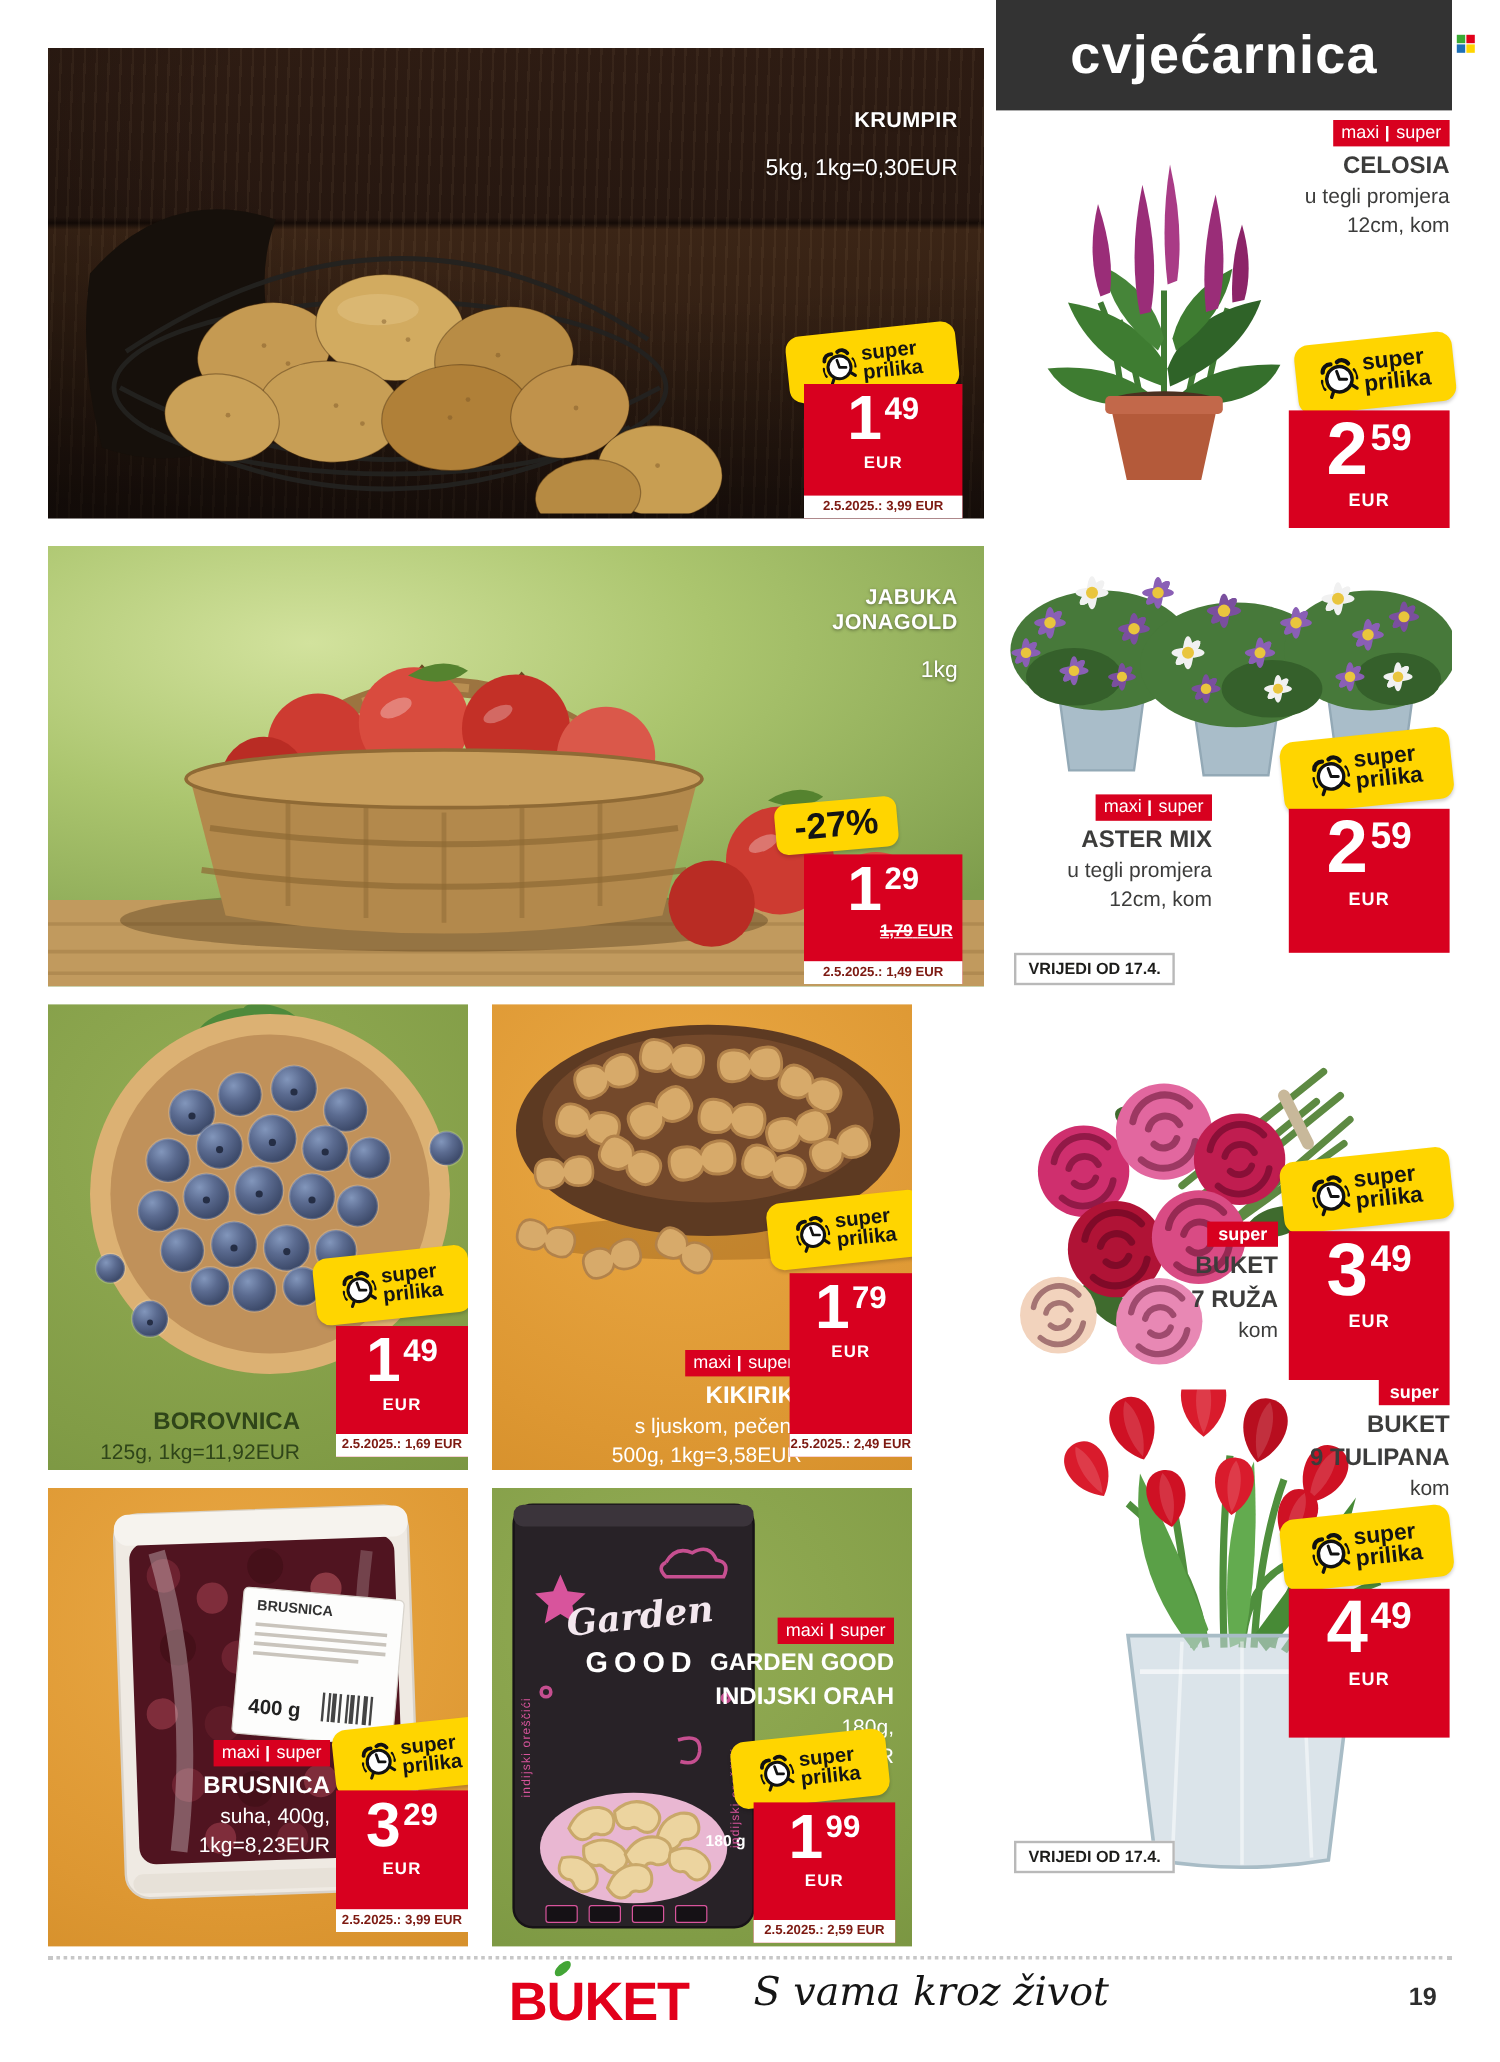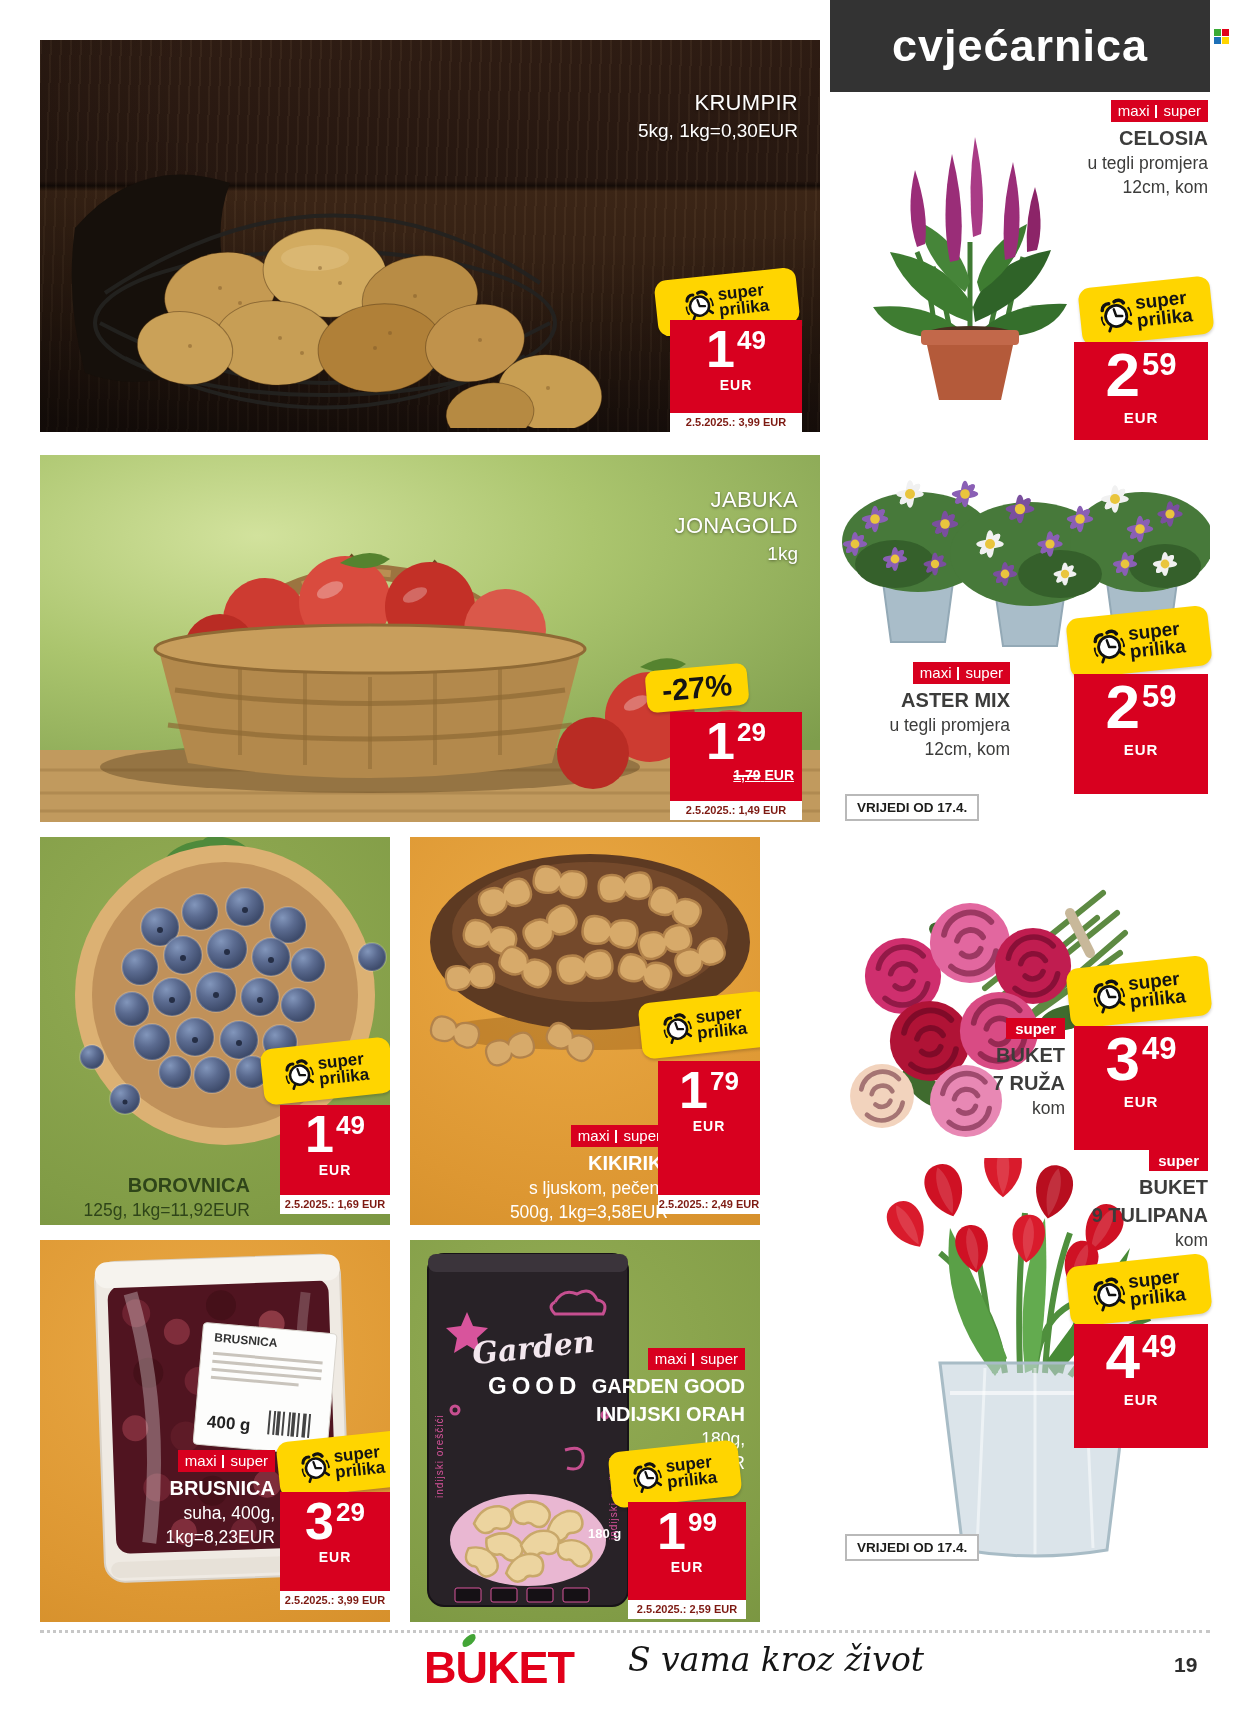--- a/index.html
+++ b/index.html
@@ -12,22 +12,22 @@
   .wood{background:
     radial-gradient(130% 95% at 70% 15%, rgba(0,0,0,0) 40%, rgba(0,0,0,.5) 100%),
     repeating-linear-gradient(92deg, rgba(225,190,140,.06) 0 2px, rgba(0,0,0,0) 2px 10px),
     linear-gradient(180deg,#2e1c13 0%,#261710 36%,#140b07 37.2%,#3b2516 38.6%,#2f1d12 72%,#241610 100%);}
   .applebg{background:radial-gradient(95% 85% at 28% 22%, #d2e29d 0%, #abc56e 45%, #7e9d4c 100%);}
   .greenbg{background:radial-gradient(125% 105% at 42% 30%, #94ad55 0%, #819c46 65%, #74903e 100%);}
   .orangebg{background:radial-gradient(125% 105% at 45% 30%, #eaa945 0%, #dd9732 60%, #cf8a26 100%);}
 
   
   .cap{position:absolute;text-align:right;color:#fff;text-shadow:0 1px 3px rgba(0,0,0,.45);}
-  .cap .nm{font-size:22px;font-weight:normal;letter-spacing:.3px;}
-  .cap .dt{font-size:19px;margin-top:4px;}
+  .cap .nm{font-size:18px;font-weight:bold;letter-spacing:.3px;}
+  .cap .dt{font-size:19px;margin-top:19px;}
 
   
   .info{position:absolute;text-align:right;color:#3c3c3b;}
   .info .nm{font-size:20px;font-weight:bold;margin-top:5px;}
   .info .dt{font-size:17.5px;margin-top:3px;}
   .info.white{color:#fff;}
   .info.dkgreen{color:#2f4519;}
 
   
   .pricebox{position:absolute;background:#d8001f;color:#fff;display:flex;flex-direction:column;

